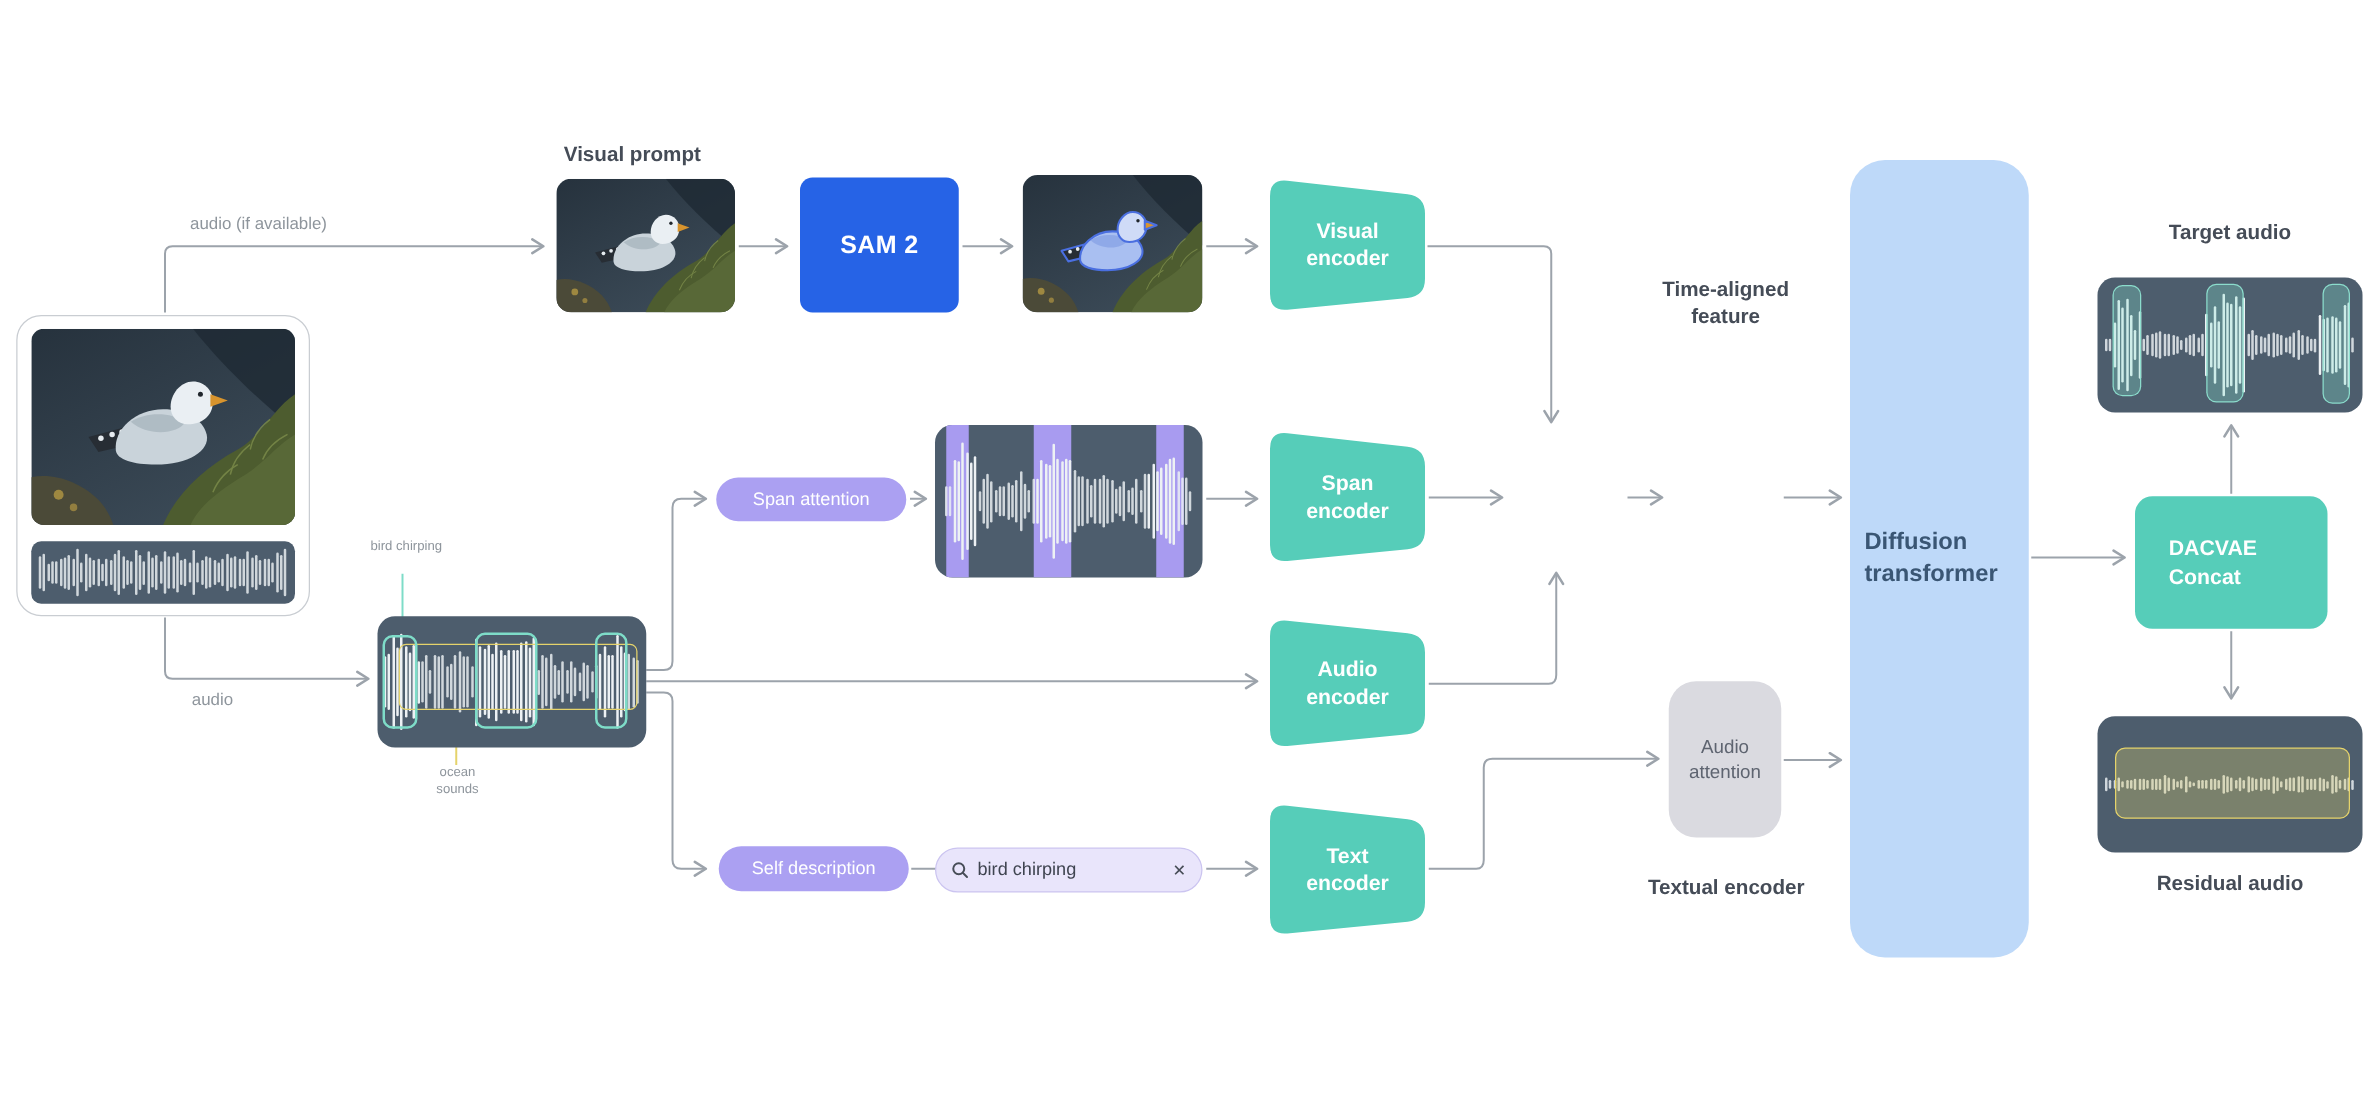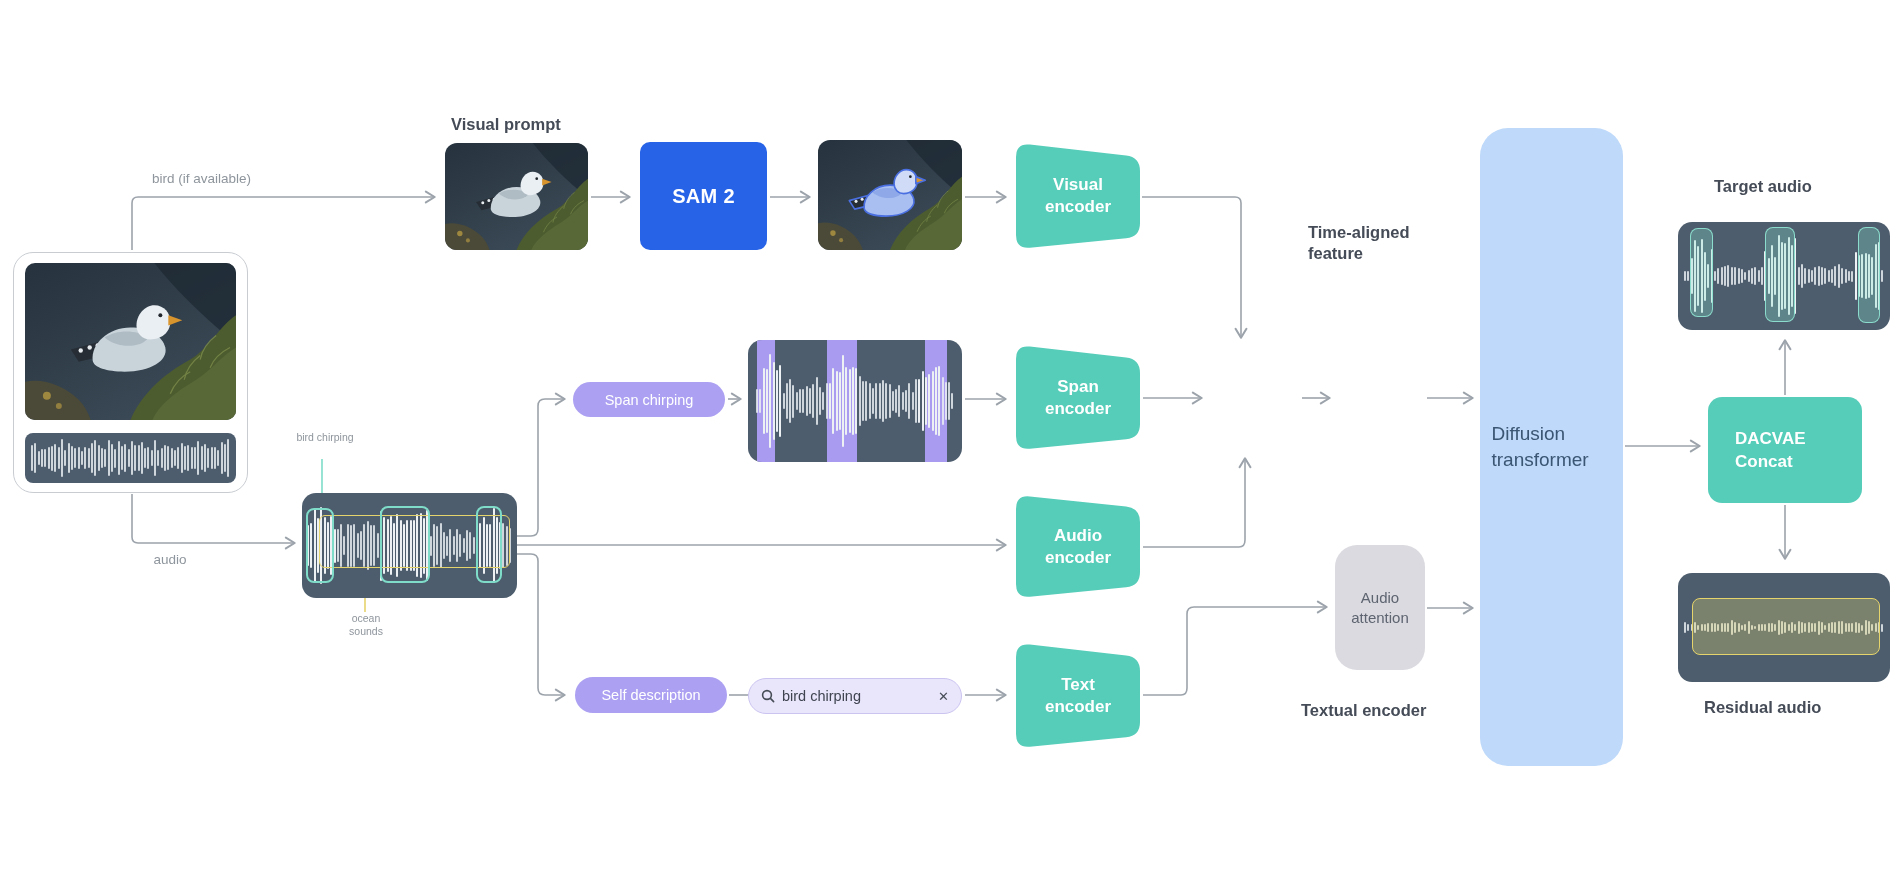--- a/index.html
+++ b/index.html
@@ -22,35 +22,35 @@
   .imgbox{border-radius:12px; overflow:hidden;}
   .slate{background:var(--slate); border-radius:14px; overflow:hidden;}
 
   .wave{display:flex; align-items:center; justify-content:space-between;}
   .wave i{flex:0 0 2px; border-radius:1px; background:#EDF1F4;}
 
   .bignode{display:flex; align-items:center; justify-content:center; text-align:left; color:#fff;}
   .sam2{background:var(--blue); border-radius:10px; font-size:20px; font-weight:700; letter-spacing:.3px;}
   .concat{background:var(--purple); border-radius:12px; font-size:19px; font-weight:600;}
   .dacvae{background:var(--teal); border-radius:14px; font-size:17px; font-weight:600; line-height:23px;}
-  .diffusion{background:var(--lightblue); border-radius:28px; color:var(--difftext); font-size:19px; font-weight:400; line-height:26px;}
+  .diffusion{background:var(--lightblue); border-radius:28px; color:var(--difftext); font-size:19px; font-weight:700; line-height:26px;}
   .attn{background:var(--graybox); border-radius:22px; color:var(--graytext); font-size:15px; font-weight:400; line-height:20px; display:flex; align-items:center; justify-content:center; text-align:center;}
 
   .enc{position:absolute;}
   .enc svg{position:absolute; left:0; top:0;}
   .enc .enc-label{position:absolute; inset:0; display:flex; align-items:center; justify-content:center; color:#fff; font-size:17px; font-weight:600; line-height:22px; text-align:center;}
   .enc .enc-label span{display:block; max-width:84px;}
 
   .pill{background:var(--lavender); border-radius:18px; color:#fff; font-size:14.5px; font-weight:400; display:flex; align-items:center; justify-content:center;}
 
   .search{background:var(--lavenderlight); border:1.5px solid var(--lavenderborder); border-radius:18px; display:flex; align-items:center; padding:0 12px; gap:7px;}
   .search .q{flex:1; color:var(--textdark); font-size:14.5px;}
   .search .x{color:#474D57; font-size:13px; line-height:1; cursor:pointer;}
 
-  .feat-label{color:var(--labeldark); font-size:16.5px; font-weight:700; line-height:21px;}
+  .feat-label{color:var(--labeldark); font-size:16.5px; font-weight:700; text-align:center; line-height:21px;}
   .edge-label{color:var(--labelgray); font-size:13.5px;}
   .tiny-label{color:var(--labelgray); font-size:10.5px; line-height:13px; text-align:center;}
   .outline-teal{position:absolute; border:2px solid var(--tealoutline); border-radius:8px;}
   .outline-yellow{position:absolute; border:1.5px solid var(--yellow); border-radius:6px;}
   .fill-teal{position:absolute; border:1.5px solid rgba(141,226,208,.95); background:rgba(134,224,204,.3); border-radius:8px;}
   .fill-yellow{position:absolute; border:1.5px solid var(--yellow); background:rgba(229,211,107,.3); border-radius:8px;}
   .band-purple{position:absolute; top:0; bottom:0; background:var(--bandpurple);}
 </style>
 </head>
 <body>
@@ -181,21 +181,21 @@
           <i style="height:21.7px;opacity:0.82"></i>
           <i style="height:22.9px;opacity:0.82"></i>
           <i style="height:16.7px;opacity:0.82"></i>
           <i style="height:32.1px;opacity:0.82"></i>
           <i style="height:28.5px;opacity:0.82"></i>
           <i style="height:37.8px;opacity:0.82"></i>
         </div>
     </div>
   </div>
 
-  <div class="abs edge-label" style="left:152px; top:171px;">bird (if available)</div>
+  <div class="abs edge-label" style="left:152px; top:171px;">audio (if available)</div>
   <div class="abs edge-label" style="left:135px; top:552px; width:70px; text-align:center;">audio</div>
 
   <div class="abs feat-label" style="left:451px; top:114px; text-align:left;">Visual prompt</div>
   <div class="abs imgbox" style="left:445px; top:143px; width:143px; height:107px;"><svg width="100%" height="100%" viewBox="0 0 212 156" preserveAspectRatio="none">
     <defs>
           <linearGradient id="bg2" x1="0" y1="0" x2="0.7" y2="1">
       <stop offset="0" stop-color="#26323d"></stop>
             <stop offset="1" stop-color="#3c4b58"></stop>
           </linearGradient>
         </defs>
@@ -357,21 +357,21 @@
         <i style="height:34.3px;opacity:0.82"></i>
       </div>
     <div class="outline-yellow" style="left:17px; top:22px; width:191px; height:53px;"></div>
     <div class="outline-teal" style="left:4px; top:15px; width:28px; height:75px;"></div>
     <div class="outline-teal" style="left:78px; top:13px; width:50px; height:77px;"></div>
     <div class="outline-teal" style="left:174px; top:13px; width:26px; height:77px;"></div>
   </div>
   <div class="abs tiny-label" style="left:295px; top:431px; width:60px;">bird chirping</div>
   <div class="abs tiny-label" style="left:336px; top:612px; width:60px;">ocean sounds</div>
 
-  <div class="abs pill" style="left:573px; top:382px; width:152px; height:35px;">Span chirping</div>
+  <div class="abs pill" style="left:573px; top:382px; width:152px; height:35px;">Span attention</div>
   <div class="abs slate" style="left:748px; top:340px; width:214px; height:122px;">
     <div class="band-purple" style="left:9px; width:18px;"></div>
     <div class="band-purple" style="left:79px; width:30px;"></div>
     <div class="band-purple" style="left:177px; width:22px;"></div>
     <div class="abs wave" style="left:8px; top:10px; width:198px; height:102px;">
         <i style="height:23.2px;opacity:0.82"></i>
         <i style="height:23.5px;opacity:0.82"></i>
         <i style="height:66.8px;opacity:1"></i>
         <i style="height:64.5px;opacity:1"></i>
         <i style="height:93.2px;opacity:1"></i>

